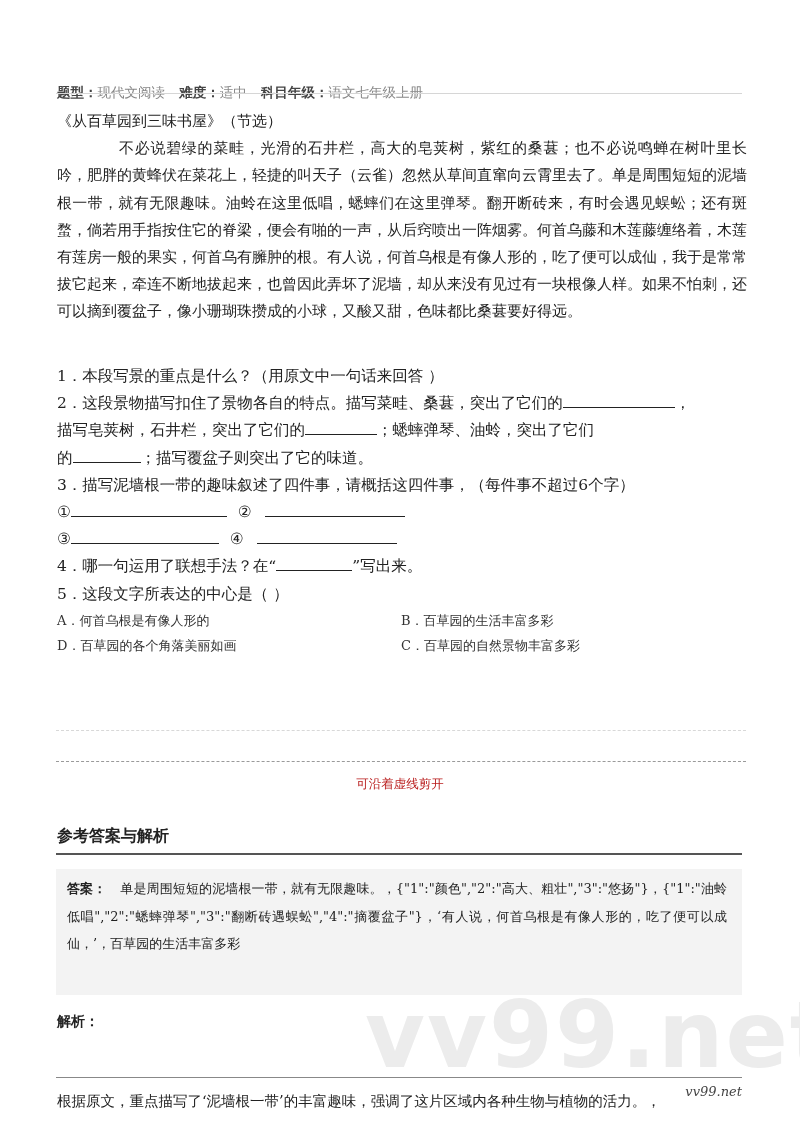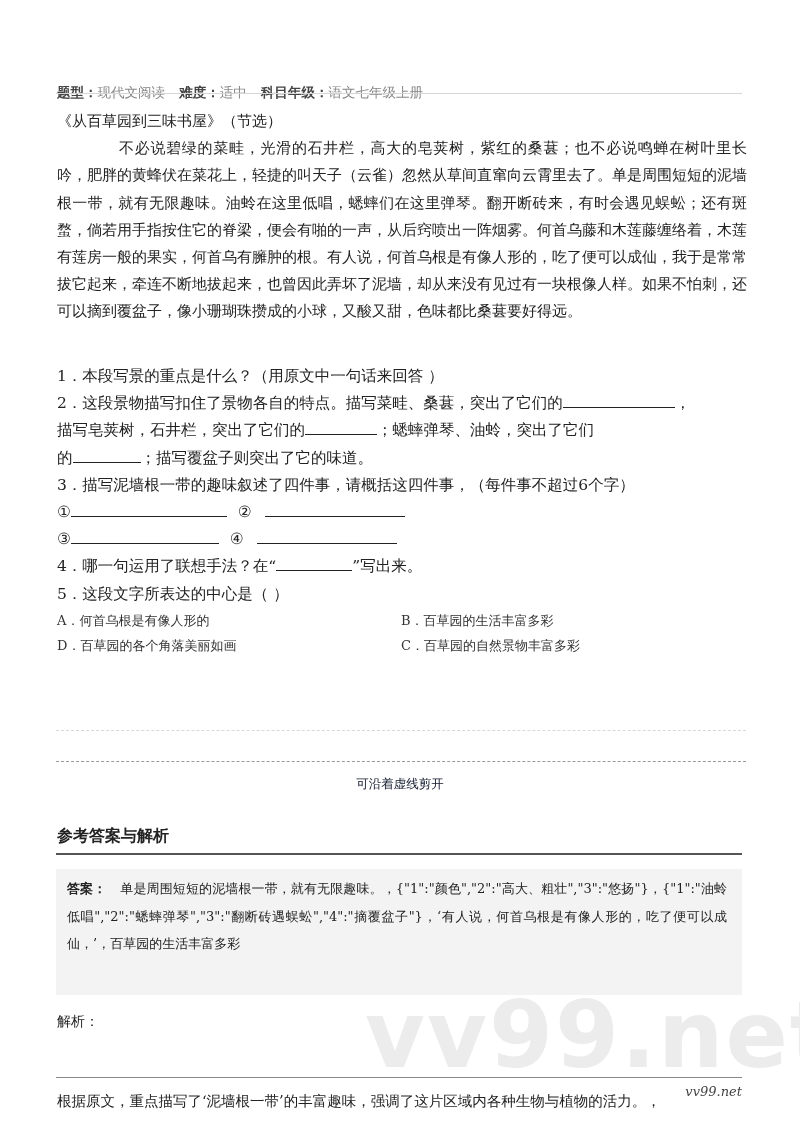--- a/index.html
+++ b/index.html
@@ -20,32 +20,32 @@
   .questions { left:57px; top:363px; width:690px; font-size:15.5px; line-height:27.2px; color:#222; }
   .q-line { display:block; white-space:nowrap; }
   .blank { display:inline-block; border-bottom:1px solid #222; height:17px; vertical-align:baseline; }
 
   .options { left:57px; top:608px; width:690px; font-size:13px; line-height:25px; color:#333; }
   .opt-row { display:flex; }
   .opt { width:344px; white-space:nowrap; }
 
   .dash1 { left:56px; top:730px; width:690px; height:0; border-top:1.5px dashed #d8d8d8; }
   .dash2 { left:56px; top:761px; width:690px; height:0; border-top:1.5px dashed #9a9a9a; }
-  .cut-hint { left:0; width:800px; top:776px; text-align:center; font-size:12.5px; color:#0f172a; }
+  .cut-hint { left:0; width:800px; top:776px; text-align:center; font-size:12.5px; color:#b91c1c; }
 
   .ans-title { left:57px; top:826px; font-family:"DejaVu Sans", sans-serif; font-weight:bold; font-size:16px; color:#222; }
   .ans-rule { left:56px; top:853px; width:686px; height:2px; background:#555; }
 
   .watermark { left:365px; top:990px; font-family:"DejaVu Sans", sans-serif; font-weight:bold; font-size:92px; color:#ececec; letter-spacing:2px; line-height:1; }
 
   .ans-box { left:56px; top:869px; width:686px; height:126px; background:#f3f3f3; }
   .ans-text { left:67px; top:875px; width:660px; font-size:13px; line-height:27.5px; color:#222; text-align:justify; }
   .ans-text b { font-family:"DejaVu Sans", sans-serif; font-weight:bold; margin-right:14px; }
 
-  .analysis-label { left:57px; top:1013px; font-family:"DejaVu Sans", sans-serif; font-weight:normal; font-size:14px; color:#222; }
+  .analysis-label { left:57px; top:1013px; font-family:"DejaVu Sans", sans-serif; font-weight:bold; font-size:14px; color:#222; }
   .analysis-text { left:57px; top:1090px; width:700px; font-size:14.5px; line-height:22px; color:#222; white-space:nowrap; }
   .foot-rule { left:56px; top:1077px; width:686px; height:1px; background:#888; }
   .foot-brand { left:650px; top:1084px; width:92px; text-align:right; font-style:italic; font-size:13px; color:#444; }
 </style>
 </head>
 <body>
 
 <div class="abs meta-bar">
   <b>题型：</b><span class="val">现代文阅读</span>
   <b>难度：</b><span class="val">适中</span>

